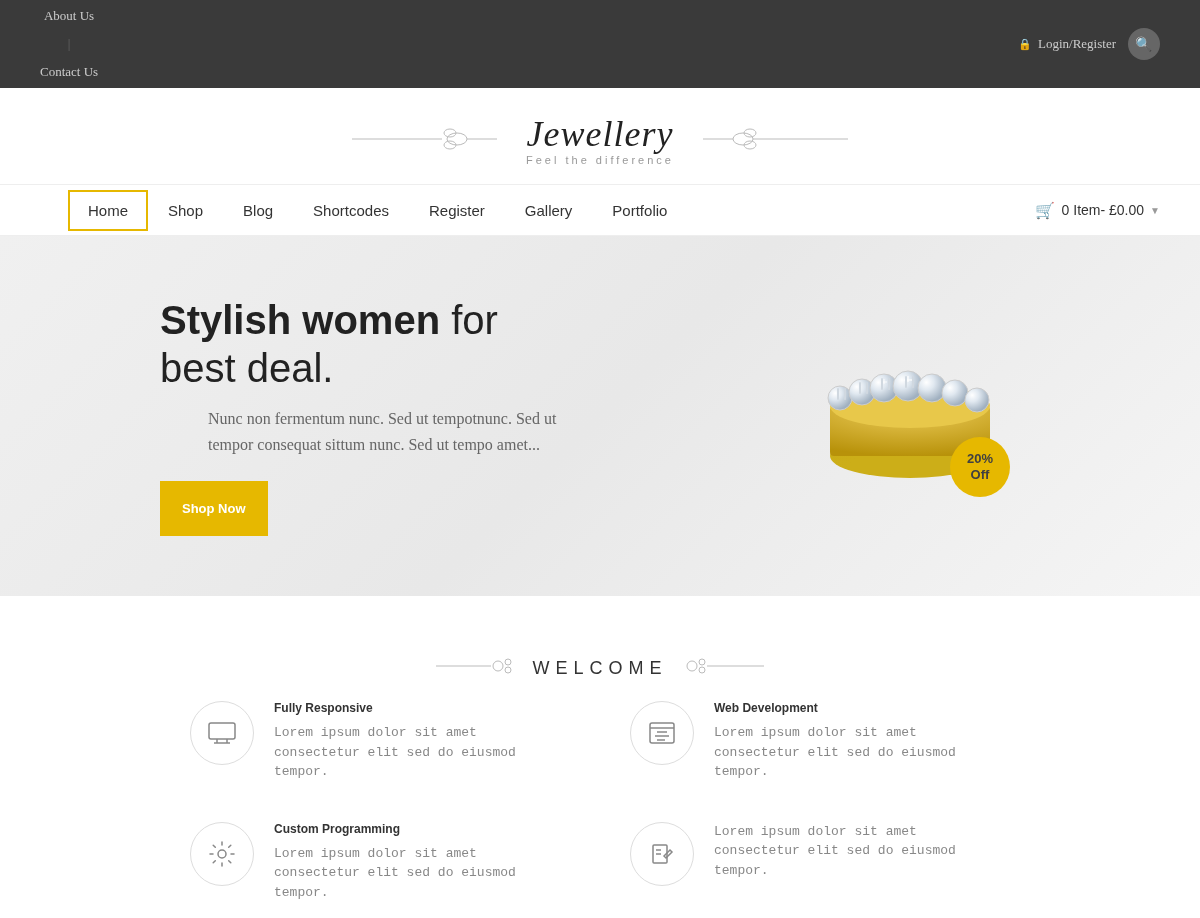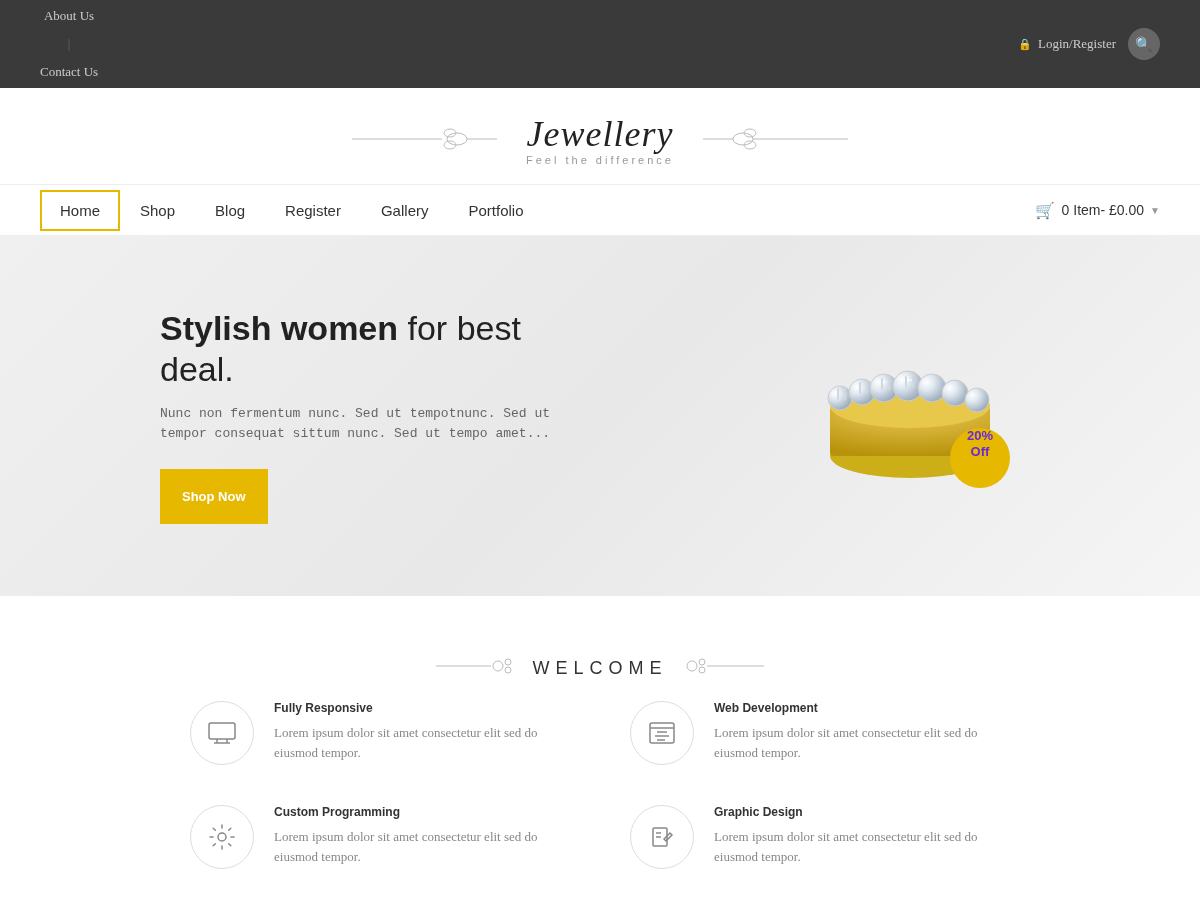--- a/index.html
+++ b/index.html
@@ -95,20 +95,21 @@
       color: #333;
       cursor: pointer;
       text-decoration: none;
       display: flex;
       align-items: center;
     }
     .nav-item.active {
       border: 2px solid #e6b800;
       color: #333;
       padding: 10px 18px;
+      margin-left: 28px;
     }
     .cart-area {
       display: flex;
       align-items: center;
       gap: 6px;
       font-size: 14px;
       color: #333;
       font-family: Arial, sans-serif;
       cursor: pointer;
     }
@@ -123,34 +124,35 @@
       align-items: center;
       padding: 40px 40px 40px 160px;
       position: relative;
       overflow: hidden;
     }
     .hero-content {
       max-width: 400px;
       z-index: 2;
     }
     .hero-title {
-      font-size: 34px;
+      font-size: 40px;
       font-family: Arial, sans-serif;
       font-weight: normal;
       color: #222;
       margin-bottom: 14px;
       line-height: 1.2;
     }
     .hero-title strong { font-weight: bold; }
     .hero-desc {
-      font-size: 13px;
+      font-size: 16px;
       color: #666;
       line-height: 1.6;
       margin-bottom: 24px;
-      font-family: Liberation Mono, monospace;
+      font-family: Liberation Serif, serif;
+      margin-left: 48px;
     }
     .hero-btn {
       background: #e6b800;
       color: #fff;
       border: none;
       padding: 20px 22px;
       font-size: 13px;
       cursor: pointer;
       font-family: Arial, sans-serif;
       font-weight: bold;
@@ -167,30 +169,31 @@
       justify-content: center;
     }
     
     .ring-wrapper {
       position: relative;
       width: 200px;
       height: 180px;
     }
     .discount-badge {
       position: absolute;
-      bottom: 18px;
+      bottom: 9px;
       right: 0px;
       background: #e6b800;
-      color: #6d28d9;
+      color: #404040;
       border-radius: 50%;
       width: 60px;
       height: 60px;
       display: flex;
       flex-direction: column;
       align-items: center;
+      justify-content: center;
       font-size: 13px;
       font-weight: bold;
       font-family: Arial, sans-serif;
       line-height: 1.2;
     }
 
     
     .welcome-section {
       background: #fff;
       padding: 60px 40px 40px;
@@ -250,21 +253,21 @@
     .feature-text h3 {
       font-size: 12px;
       font-family: Arial, sans-serif;
       font-weight: bold;
       color: #333;
       margin-bottom: 8px;
     }
     .feature-text p {
       font-size: 13px;
       color: #888;
-      font-family: Liberation Serif, serif;
+      font-family: Liberation Mono, monospace;
       line-height: 1.5;
     }
   </style>
 </head>
 <body>
 
 <div class="top-bar">
   <div class="top-bar-left">
     <a href="#">About Us</a>
     <span class="top-bar-separator">|</span>
@@ -306,20 +309,21 @@
       </svg>
     </div>
   </div>
 </div>
 
 <nav class="main-nav">
   <div class="nav-links">
     <a class="nav-item active" href="#">Home</a>
     <a class="nav-item" href="#">Shop</a>
     <a class="nav-item" href="#">Blog</a>
+    <a class="nav-item" href="#">Shortcodes</a>
     <a class="nav-item" href="#">Register</a>
     <a class="nav-item" href="#">Gallery</a>
     <a class="nav-item" href="#">Portfolio</a>
   </div>
   <div class="cart-area">
     <span class="cart-icon">🛒</span>
     <span>0 Item-  £0.00</span>
     <span class="cart-arrow">▼</span>
   </div>
 </nav>
@@ -453,19 +457,18 @@
     <div class="feature-item">
       <div class="feature-icon-wrap">
         <svg width="24" height="24" viewBox="0 0 24 24" fill="none" stroke="#888" stroke-width="1.5">
           <rect x="3" y="3" width="14" height="18" rx="1"></rect>
           <path d="M14 14 L20 8 L22 10 L16 16 Z"></path>
           <line x1="6" y1="8" x2="11" y2="8"></line>
           <line x1="6" y1="12" x2="11" y2="12"></line>
         </svg>
       </div>
       <div class="feature-text">
-        <h3>Graphic Design</h3>
         <p>Lorem ipsum dolor sit amet consectetur elit sed do eiusmod tempor.</p>
       </div>
     </div>
 
   </div>
 </section>
 
 </body></html>

